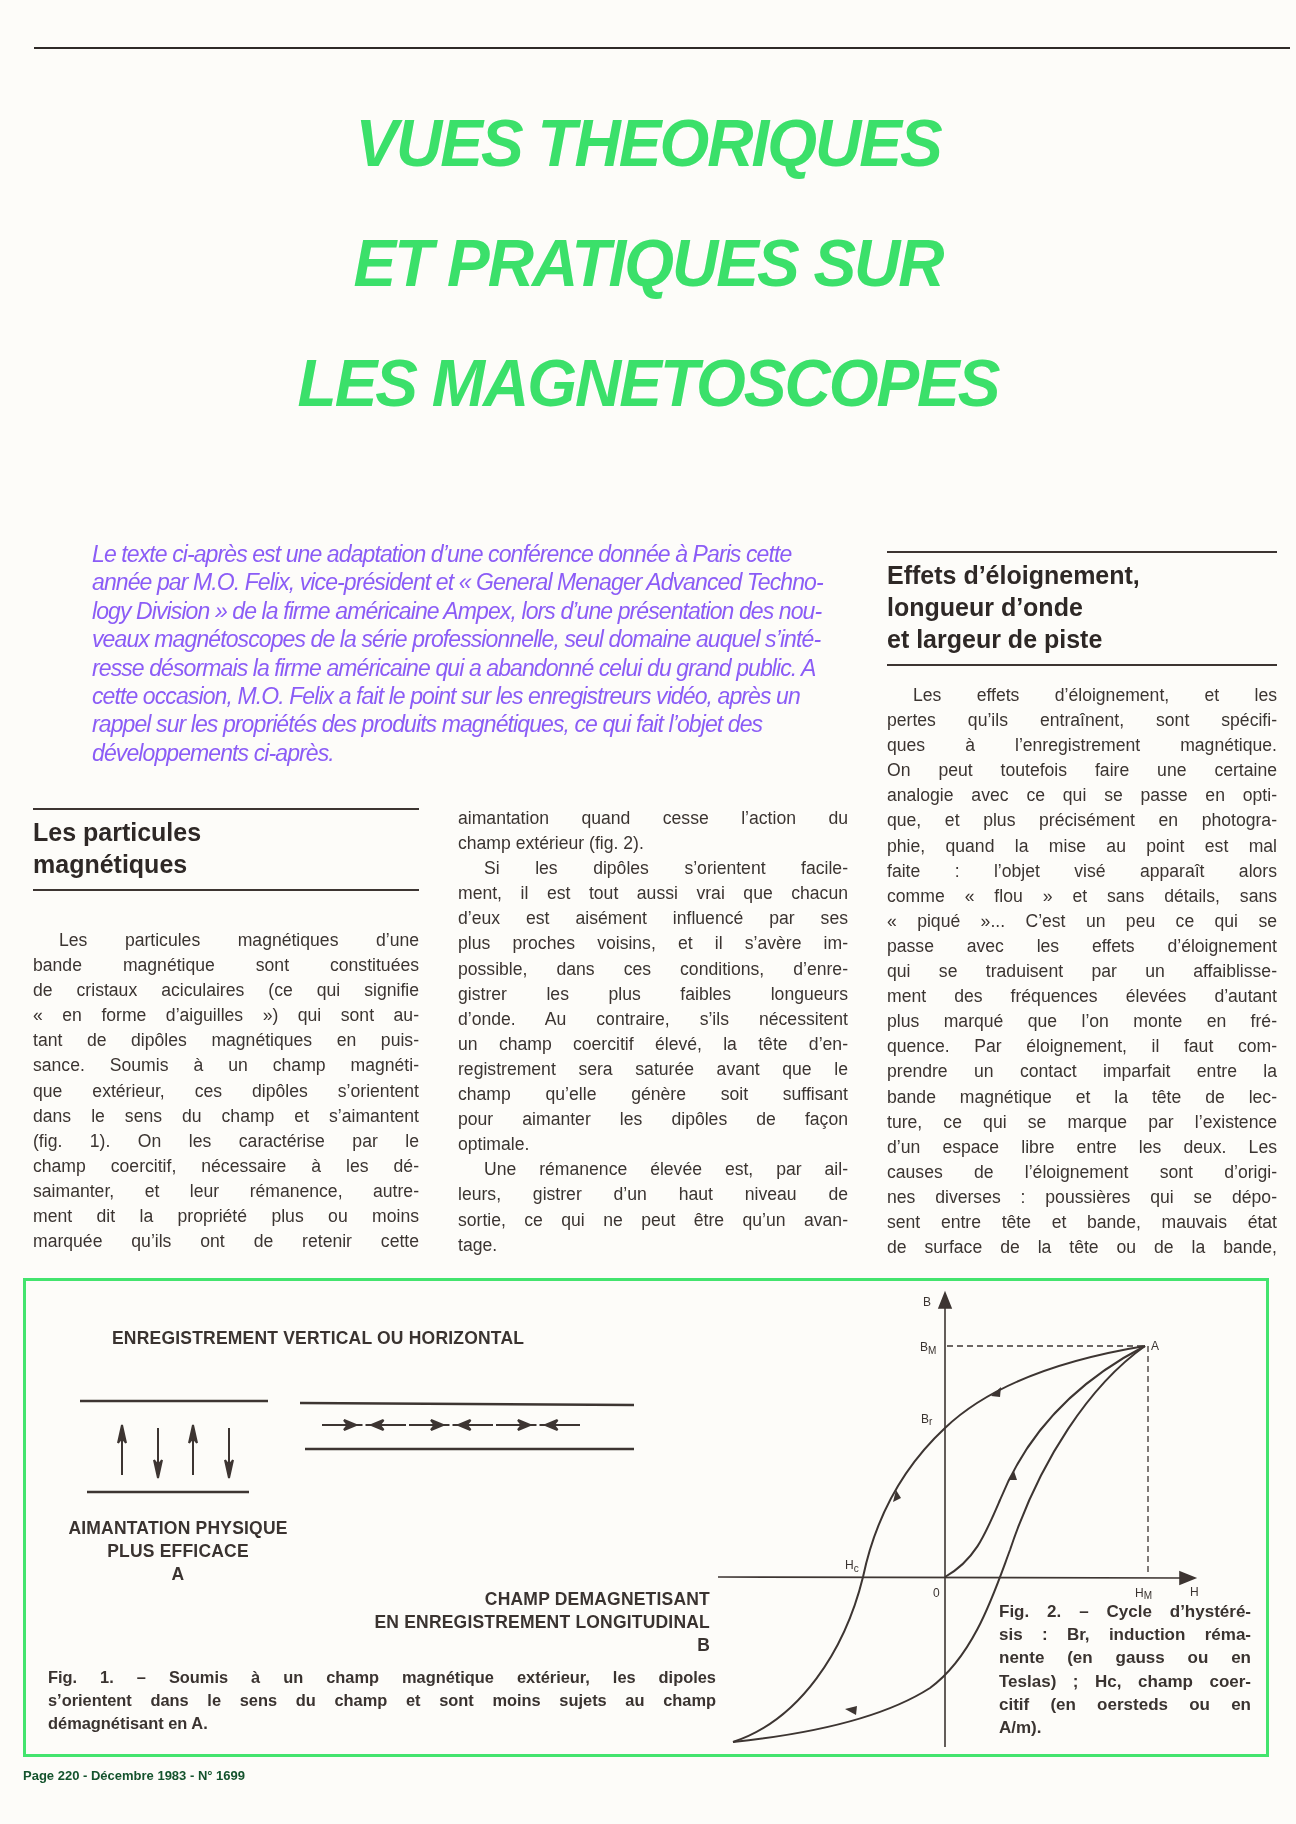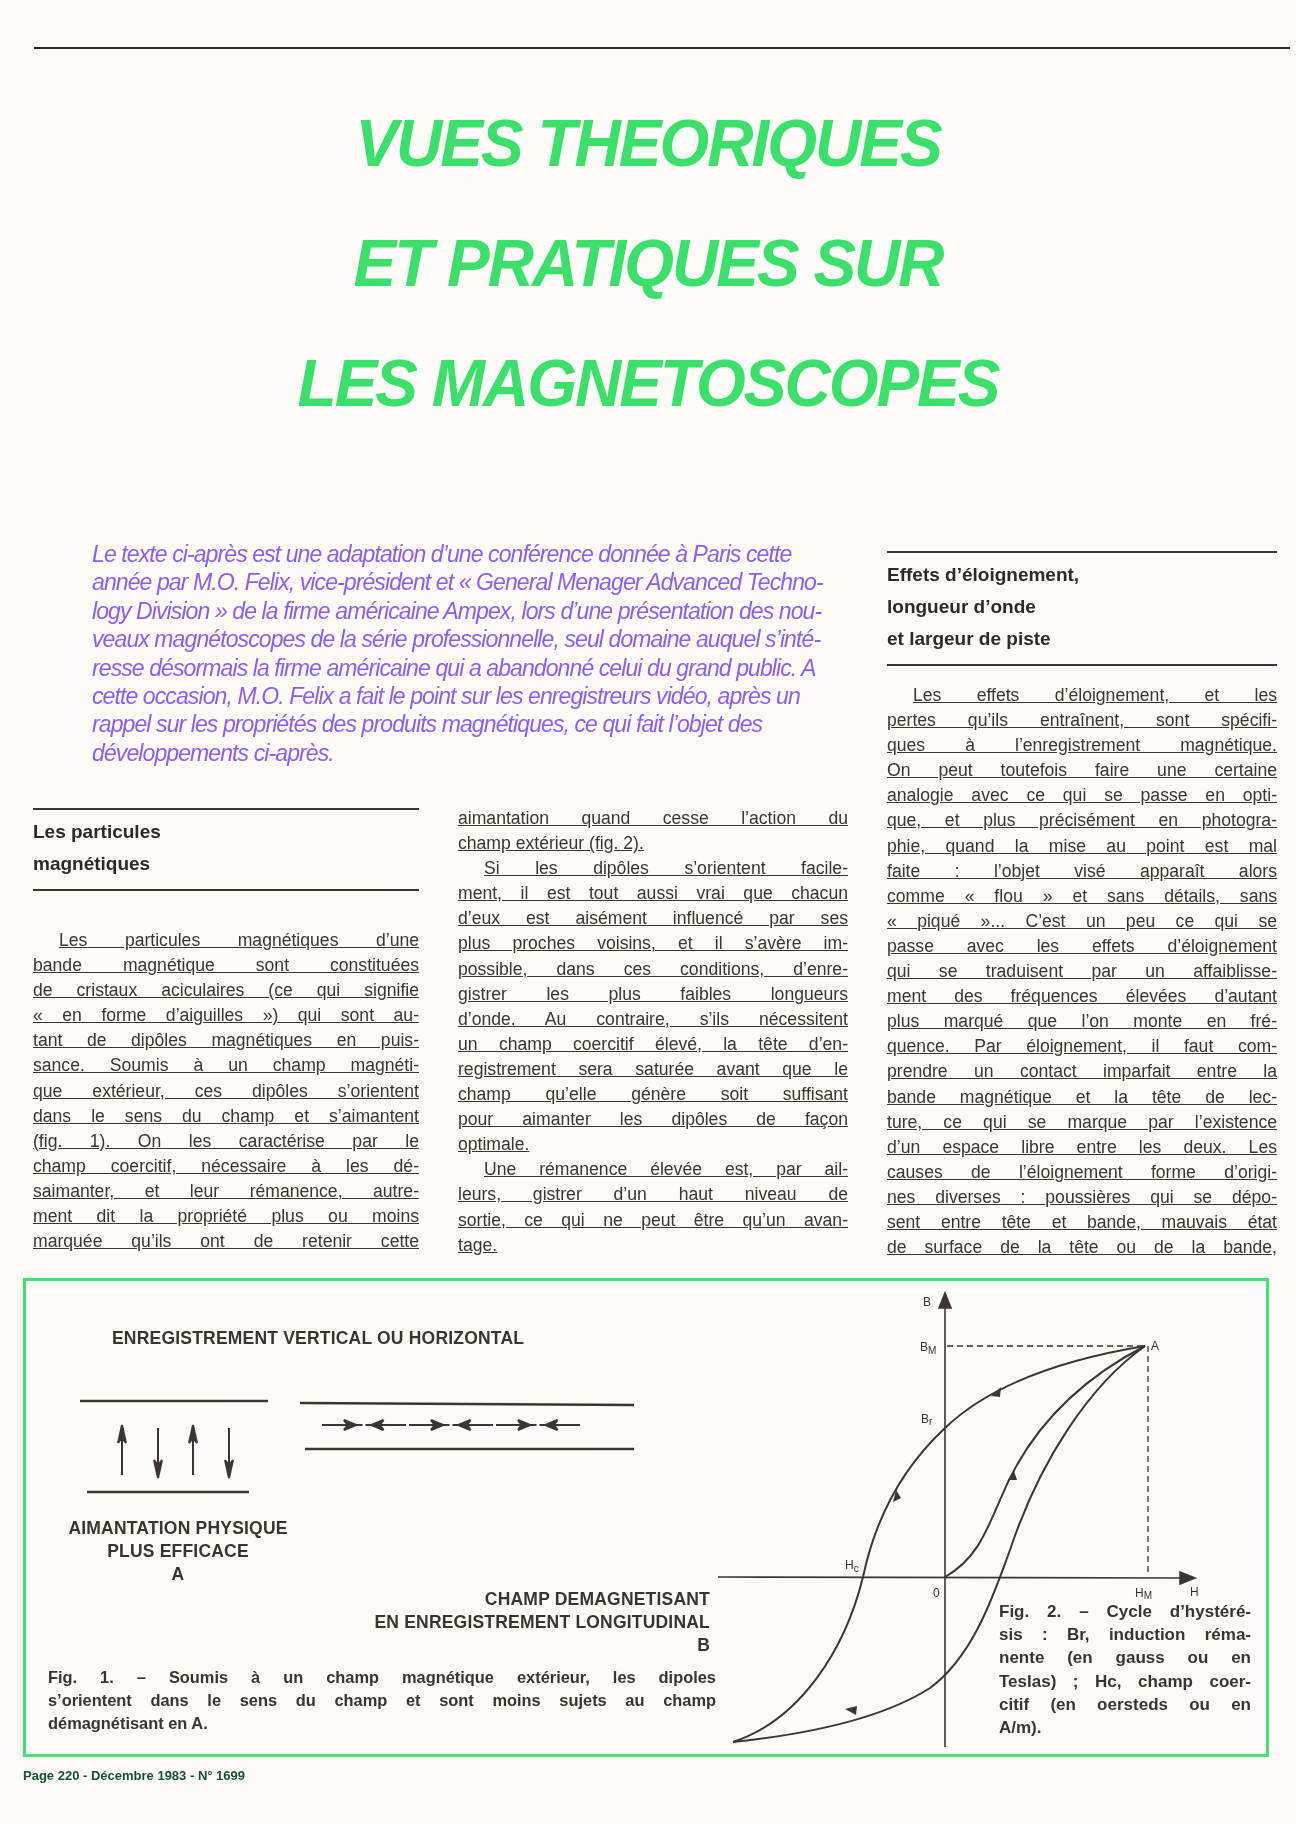--- a/index.html
+++ b/index.html
@@ -16,27 +16,27 @@
     font-family: "Liberation Sans", sans-serif; font-weight: 700; font-style: italic;
     font-size: 64px; letter-spacing: -2px; color: #3be06a; transform: scaleY(1.05);
   }
   .intro {
     position: absolute; left: 48px; top: 540px; width: 800px;
     font-family: "Liberation Sans Narrow", "Liberation Sans", sans-serif;
     font-style: italic; font-size: 23px; line-height: 28.4px;
     letter-spacing: -0.9px; text-align: justify; color: #8b5cf6; margin-left: 44px;
   }
   .sec-head {
-    position: absolute; font-weight: 700; font-size: 19px; line-height: 32px; color: #2e2826;
+    position: absolute; font-weight: 700; font-size: 25px; line-height: 32px; color: #2e2826;
   }
   .col {
     position: absolute; font-size: 17.6px; line-height: 25.1px;
     text-align: justify; color: #3b3431;
   }
-  .col .ln { display: block; text-align: justify; text-align-last: justify; white-space: nowrap; text-decoration: underline; }
+  .col .ln { display: block; text-align: justify; text-align-last: justify; white-space: nowrap; }
   .col .ln.last { text-align-last: left; }
   .figbox {
     position: absolute; left: 23px; top: 1278px; width: 1246px; height: 479px;
     border: 3px solid #43e46e; box-sizing: border-box;
   }
   .fig-label { position: absolute; font-weight: 700; font-size: 17.5px; color: #3a3330; letter-spacing: 0.2px; text-align: center; }
   .fig-caption { position: absolute; font-weight: 700; font-size: 16.4px; line-height: 23.2px; color: #3a3330; text-align: justify; }
   .fig-caption .ln { display: block; text-align-last: justify; white-space: nowrap; }
   .fig-caption .ln.last { text-align-last: left; }
   svg text { font-family: "Liberation Sans", sans-serif; fill: #3a3330; }
@@ -127,21 +127,21 @@
     <span class="ln">« piqué »... C’est un peu ce qui se</span>
     <span class="ln">passe avec les effets d’éloignement</span>
     <span class="ln">qui se traduisent par un affaiblisse-</span>
     <span class="ln">ment des fréquences élevées d’autant</span>
     <span class="ln">plus marqué que l’on monte en fré-</span>
     <span class="ln">quence. Par éloignement, il faut com-</span>
     <span class="ln">prendre un contact imparfait entre la</span>
     <span class="ln">bande magnétique et la tête de lec-</span>
     <span class="ln">ture, ce qui se marque par l’existence</span>
     <span class="ln">d’un espace libre entre les deux. Les</span>
-    <span class="ln">causes de l’éloignement forme d’origi-</span>
+    <span class="ln">causes de l’éloignement sont d’origi-</span>
     <span class="ln">nes diverses : poussières qui se dépo-</span>
     <span class="ln">sent entre tête et bande, mauvais état</span>
     <span class="ln">de surface de la tête ou de la bande,</span>
   </div>
 
 <div class="figbox"></div>
 
 <div class="fig-label" style="left:112px;top:1328px;font-weight:600;">ENREGISTREMENT VERTICAL OU HORIZONTAL</div>
 
 <svg class="abs" style="left:0;top:0;" width="1296" height="1824">

